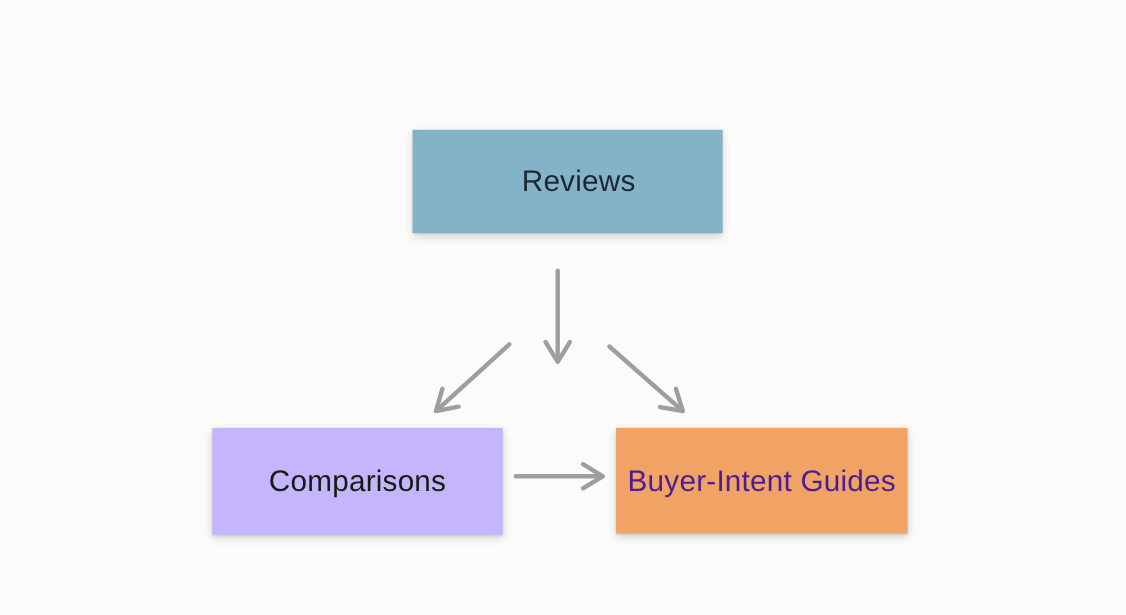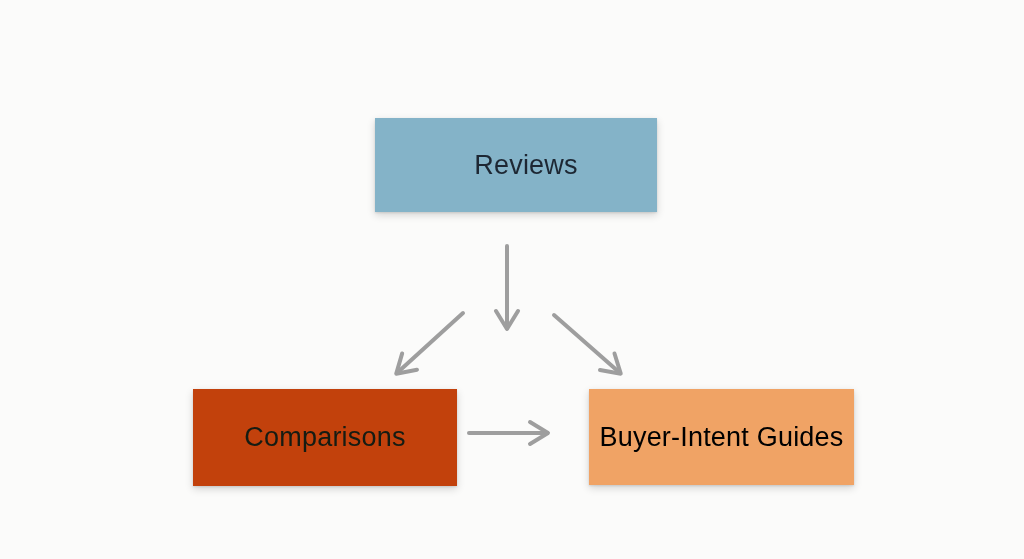--- a/index.html
+++ b/index.html
@@ -41,19 +41,19 @@
     </defs>
   <line x1="507" y1="246" x2="507" y2="328" stroke="#9e9e9e" stroke-width="4" stroke-linecap="round" marker-end="url(#head)"></line>
       <line x1="463" y1="313" x2="397" y2="373" stroke="#9e9e9e" stroke-width="4" stroke-linecap="round" marker-end="url(#head)"></line>
       <line x1="554" y1="315" x2="620" y2="373" stroke="#9e9e9e" stroke-width="4" stroke-linecap="round" marker-end="url(#head)"></line>
       <line x1="469" y1="433" x2="547" y2="433" stroke="#9e9e9e" stroke-width="4" stroke-linecap="round" marker-end="url(#head)"></line>
     </svg>
 
 <div class="node" style="left: 375px; top: 118px; width: 262px; height: 94px; background: rgb(132, 179, 200); color: rgb(29, 39, 51); padding-left: 20px;">
       <span>Reviews</span>
     </div>
-    <div class="node" style="left: 193px; top: 389px; width: 264px; height: 97px; background: #c2410c; color: rgb(21, 28, 19);">
+    <div class="node" style="left: 193px; top: 389px; width: 264px; height: 97px; background: #c4b5fd; color: rgb(21, 28, 19);">
       <span>Comparisons</span>
     </div>
-    <div class="node" style="left: 560px; top: 389px; width: 265px; height: 96px; background: rgb(240, 163, 101); color: #000000; margin-left: 29px;">
+    <div class="node" style="left: 560px; top: 389px; width: 265px; height: 96px; background: rgb(240, 163, 101); color: #4c1d95;">
       <span>Buyer-Intent Guides</span>
     </div>
   </div>
 
 </body></html>

